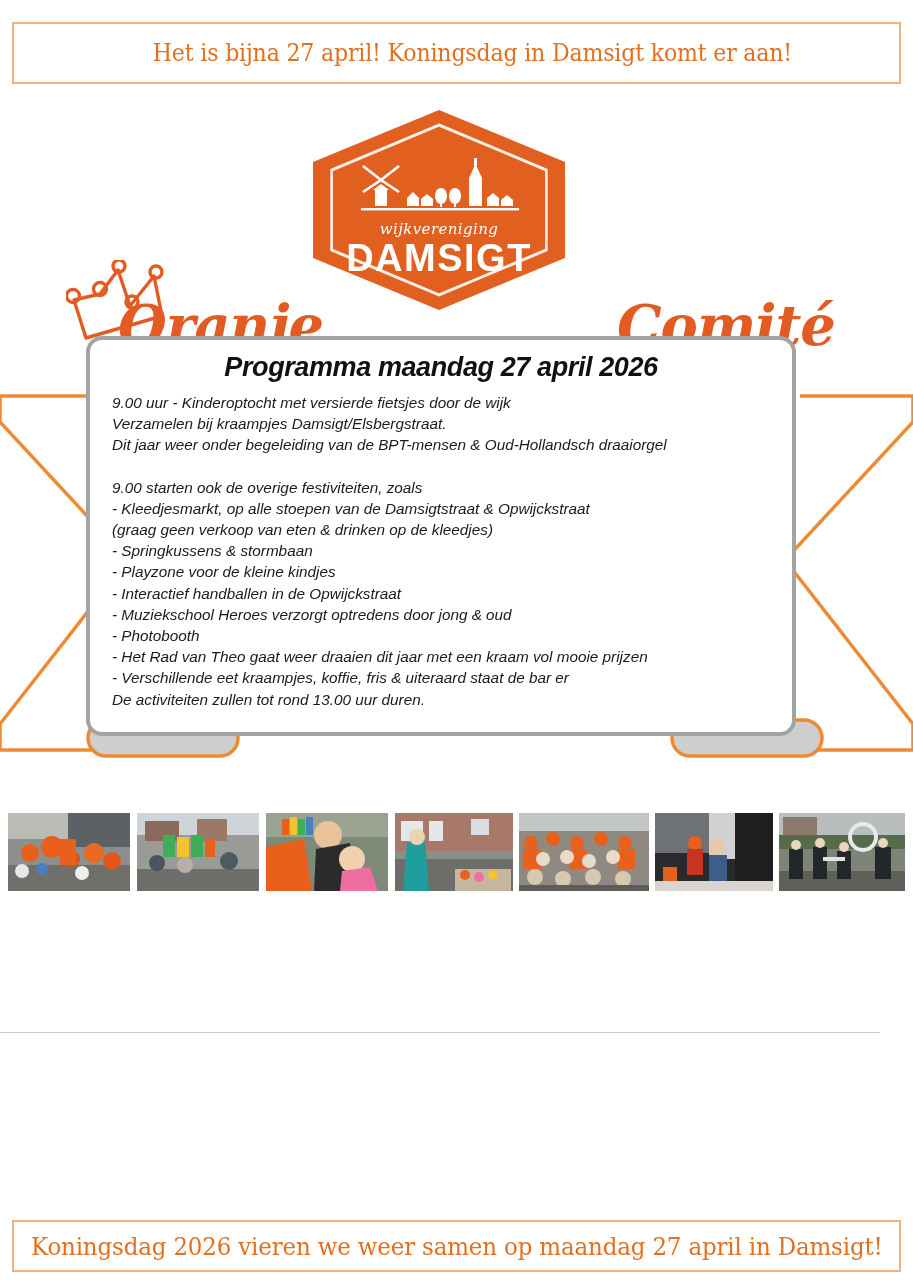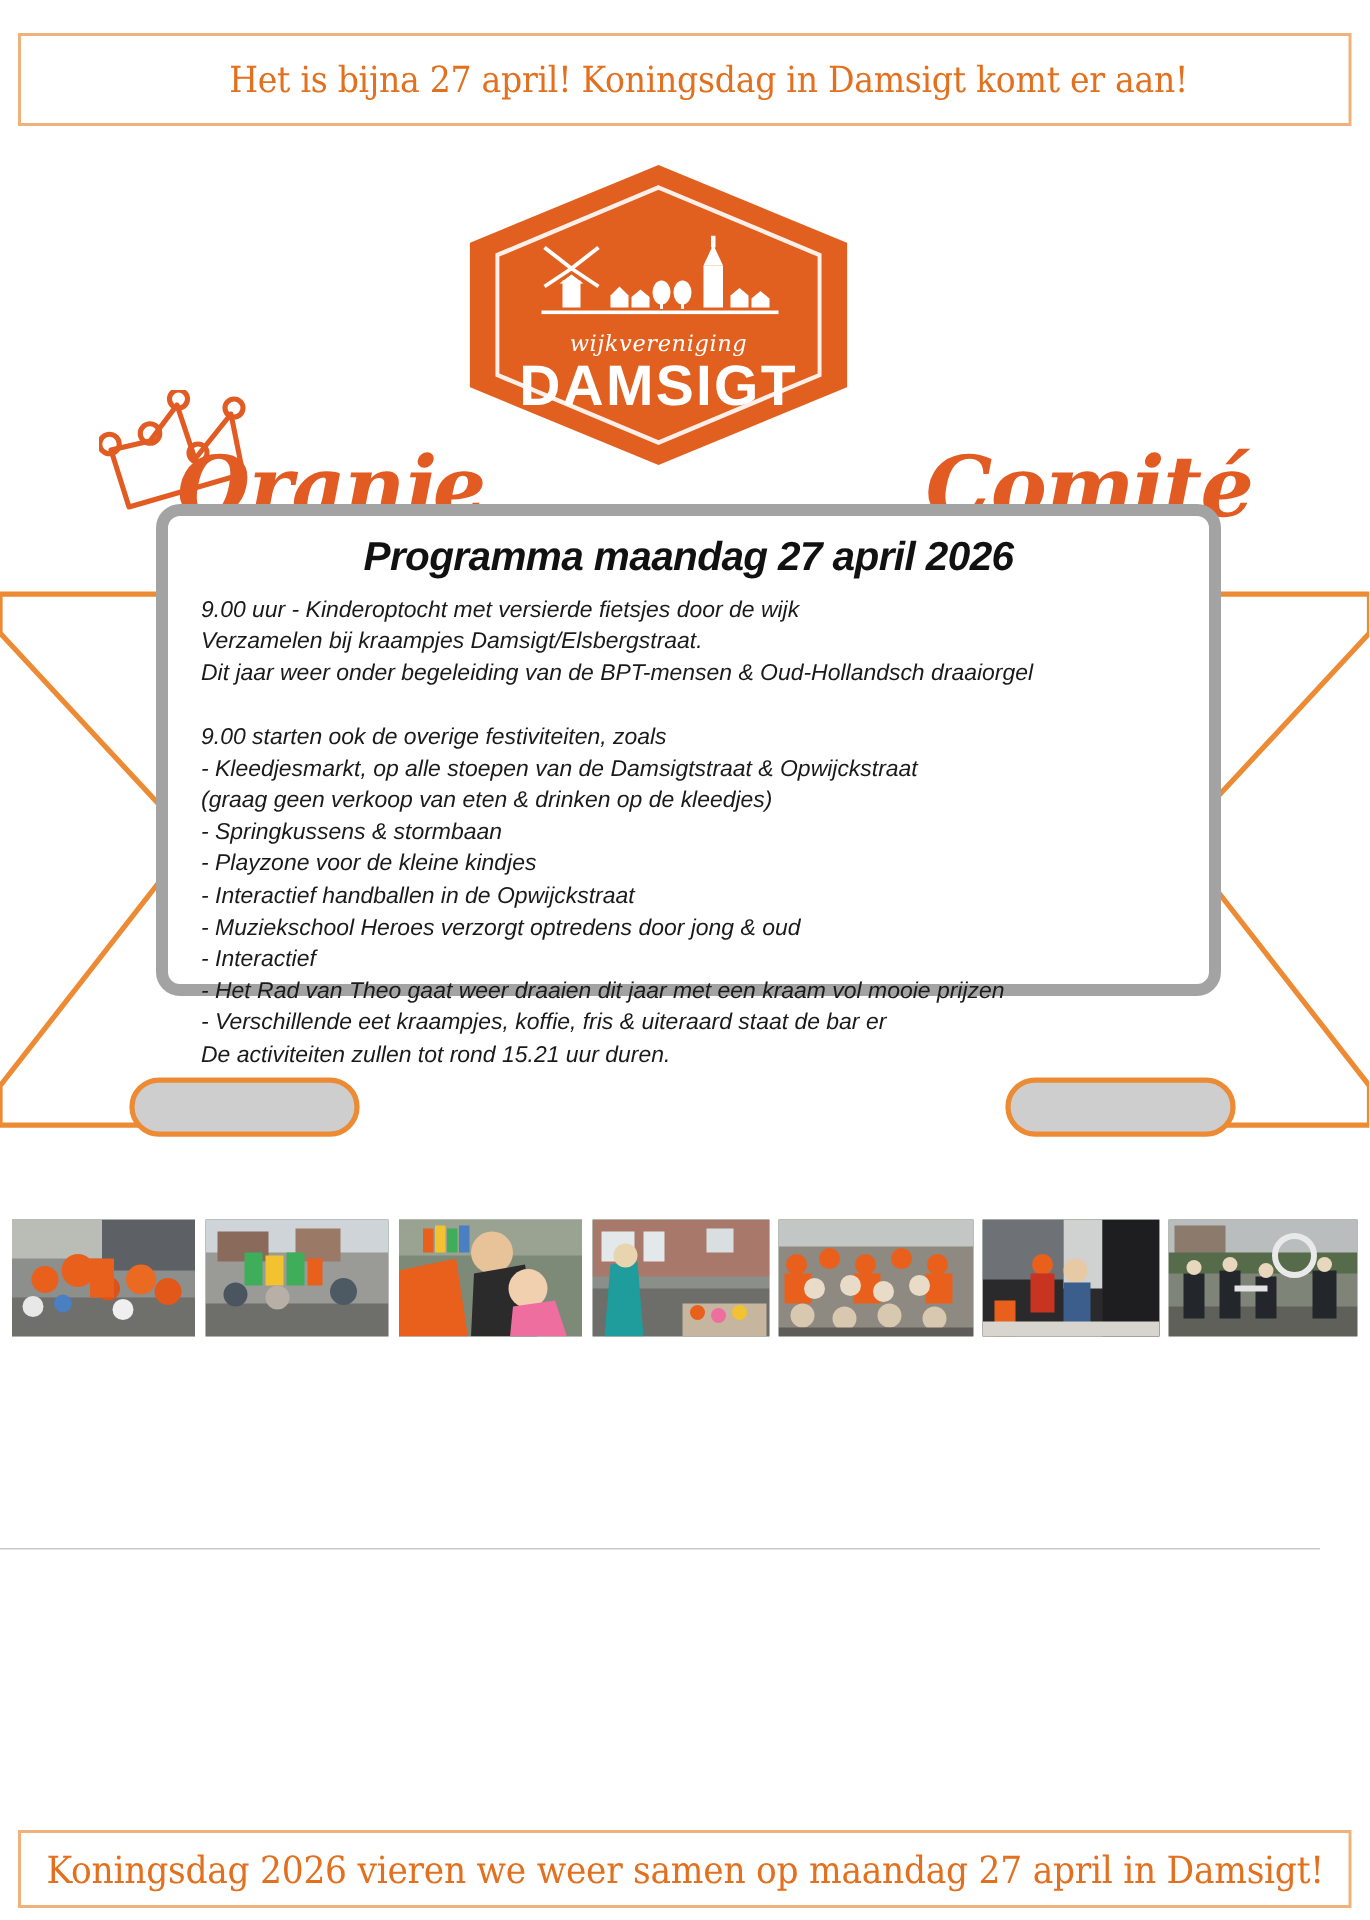--- a/index.html
+++ b/index.html
@@ -96,23 +96,23 @@
     margin-top: 1px;
   }
 
   
   #ribbon { position: absolute; left: 0; top: 330px; width: 913px; height: 460px; }
   #ribbon svg { display: block; width: 913px; height: 460px; }
 
   
   #programme-card {
     position: absolute;
-    left: 104px; top: 336px;
-    width: 710px; height: 328px;
-    border: 8px solid #a3a3a3;
+    left: 86px; top: 336px;
+    width: 710px; height: 400px;
+    border: 4px solid #a3a3a3;
     border-radius: 16px;
     background: #ffffff;
     padding: 12px 22px 0 22px;
   }
   #programme-title {
     text-align: center;
     font-family: "Liberation Sans", sans-serif;
     font-weight: 700;
     font-style: italic;
     font-size: 27px;
@@ -254,24 +254,24 @@
   <div class="prog-line">Verzamelen bij kraampjes Damsigt/Elsbergstraat.</div>
   <div class="prog-line">Dit jaar weer onder begeleiding van de BPT-mensen &amp; Oud-Hollandsch draaiorgel</div>
   <div class="prog-line blank"></div>
   <div class="prog-line">9.00 starten ook de overige festiviteiten, zoals</div>
   <div class="prog-line">- Kleedjesmarkt, op alle stoepen van de Damsigtstraat &amp; Opwijckstraat</div>
   <div class="prog-line">(graag geen verkoop van eten &amp; drinken op de kleedjes)</div>
   <div class="prog-line">- Springkussens &amp; stormbaan</div>
   <div class="prog-line">- Playzone voor de kleine kindjes</div>
   <div class="prog-line">- Interactief handballen in de Opwijckstraat</div>
   <div class="prog-line">- Muziekschool Heroes verzorgt optredens door jong &amp; oud</div>
-  <div class="prog-line">- Interactief</div>
+  <div class="prog-line">- Photobooth</div>
   <div class="prog-line">- Het Rad van Theo gaat weer draaien dit jaar met een kraam vol mooie prijzen</div>
   <div class="prog-line">- Verschillende eet kraampjes, koffie, fris &amp; uiteraard staat de bar er</div>
-  <div class="prog-line">De activiteiten zullen tot rond 15.21 uur duren.</div>
+  <div class="prog-line">De activiteiten zullen tot rond 13.00 uur duren.</div>
 </div>
 
 <div id="photo-strip">
 
   <div class="photo" style="left:8px;width:122px;">
     <svg class="ph-sky" viewBox="0 0 122 78" preserveAspectRatio="none">
       <rect width="122" height="78" fill="#8d8f8c"></rect>
       <rect x="60" y="0" width="62" height="34" fill="#5d6166"></rect>
       <rect x="0" y="0" width="60" height="26" fill="#b9bdb6"></rect>
       <rect x="0" y="52" width="122" height="26" fill="#6f6f6c"></rect>

